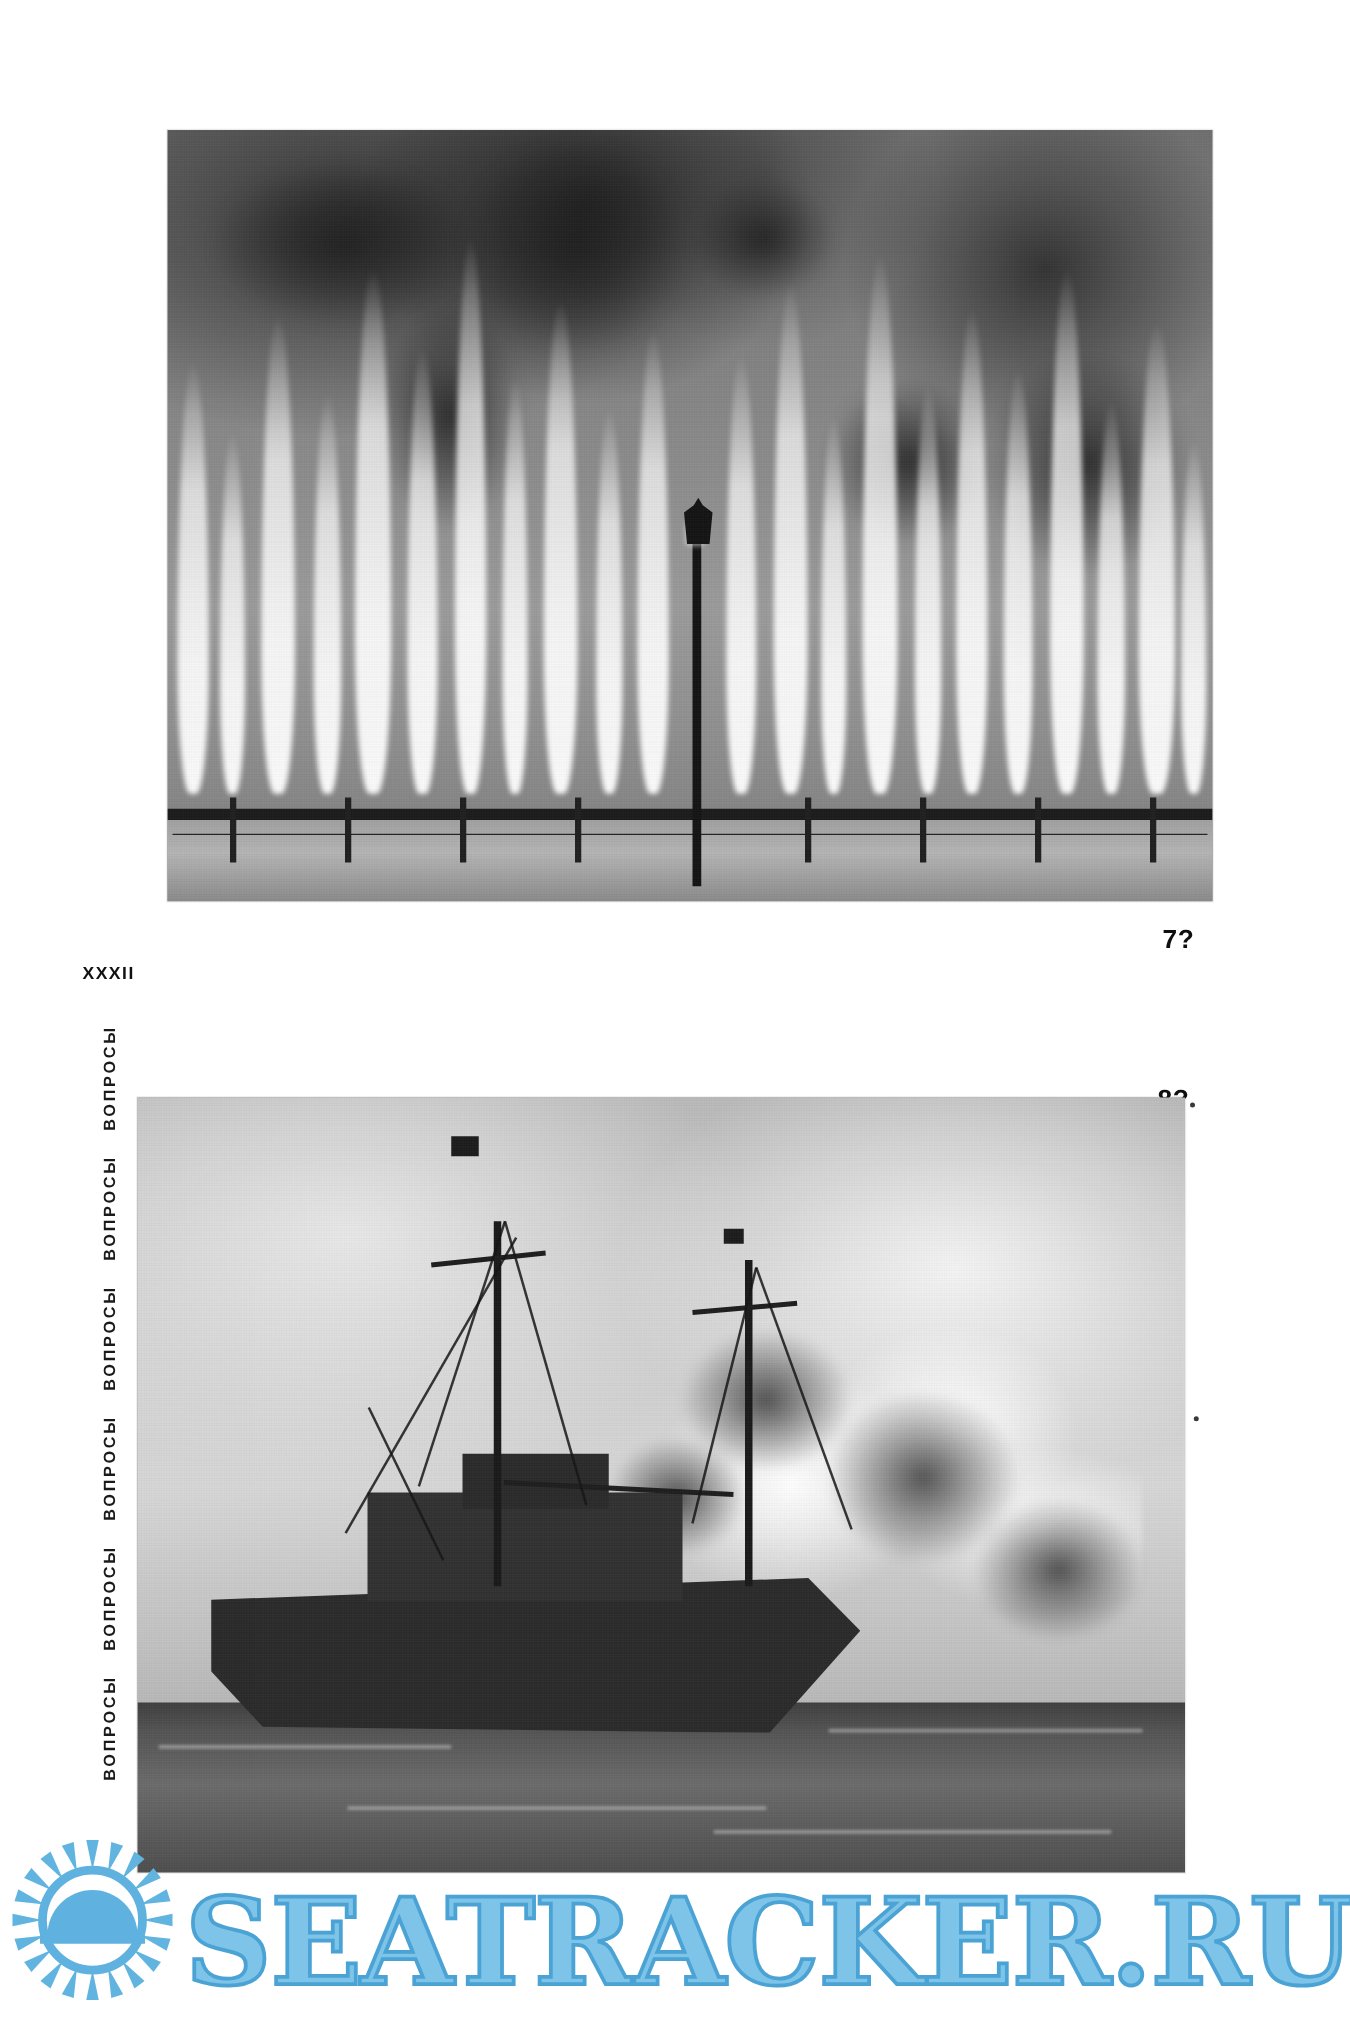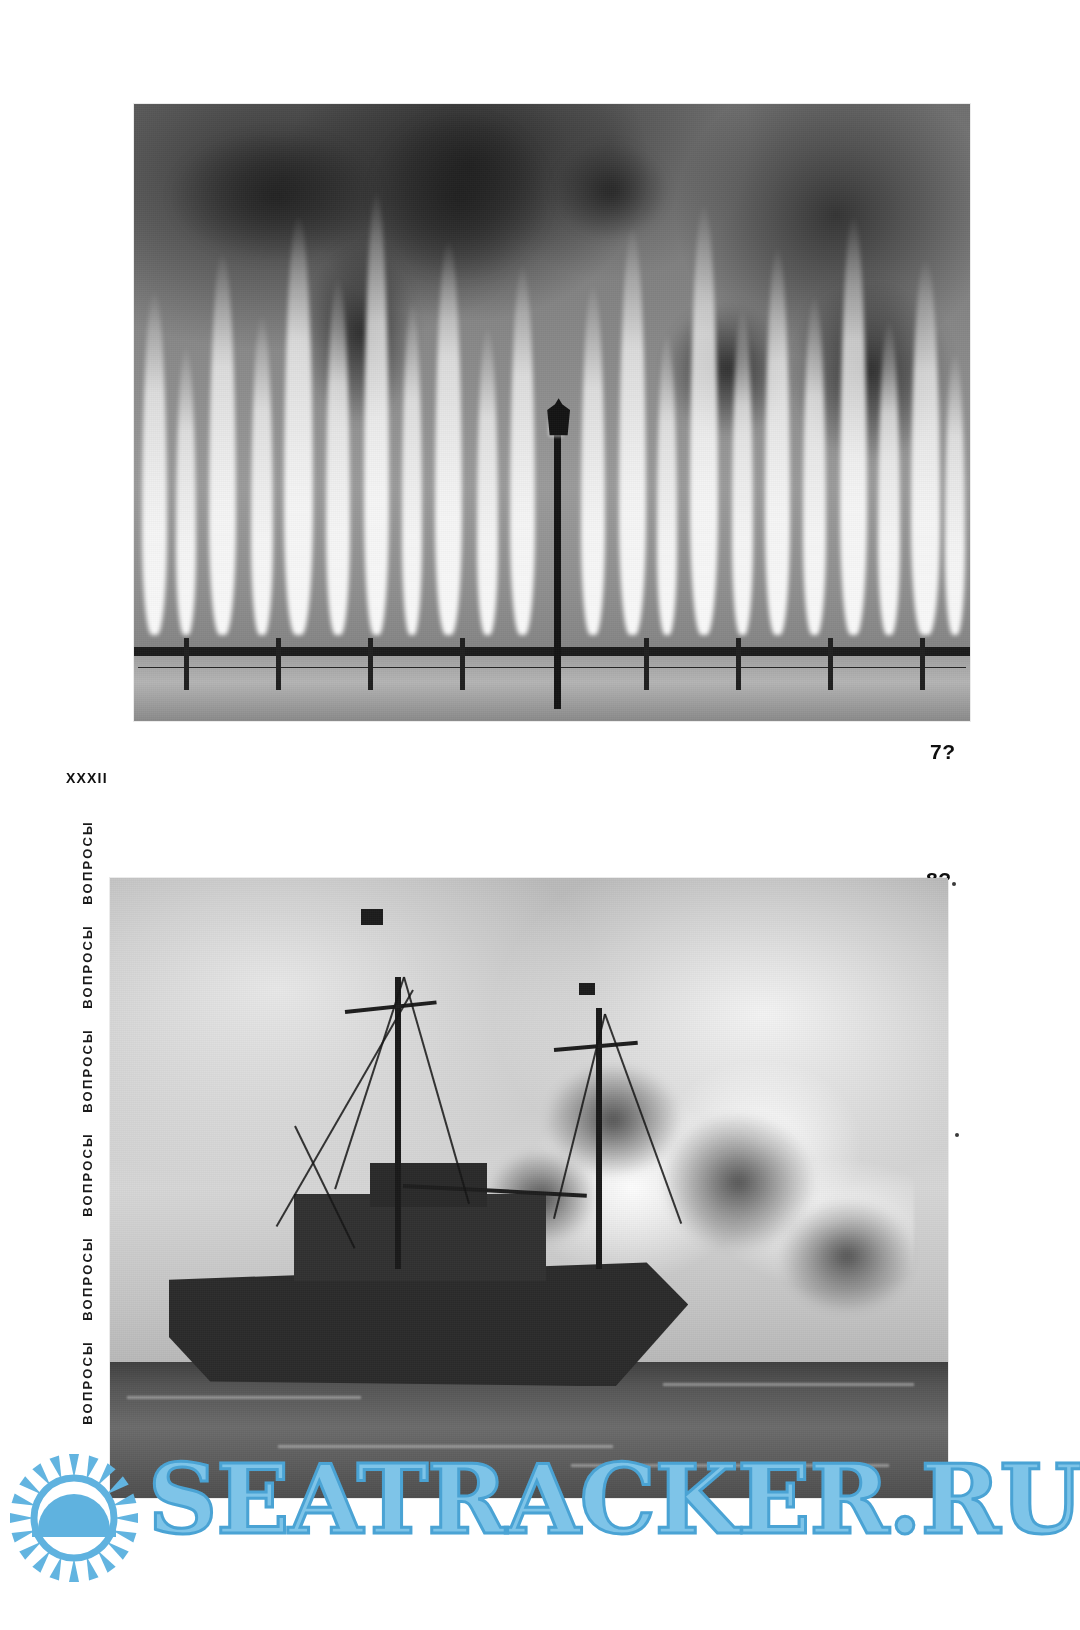--- a/index.html
+++ b/index.html
@@ -268,21 +268,21 @@
   }
 
   
   #watermark {
     position: absolute;
     left: 8px;
     top: 1452px;
     width: 1064px;
     height: 150px;
     display: flex;
-    align-items: flex-start;
+    align-items: flex-end;
     gap: 8px;
   }
   #watermark-sun {
     position: relative;
     width: 132px;
     height: 132px;
     flex: 0 0 auto;
   }
   #watermark-text {
     font-family: "DejaVu Serif", serif;

